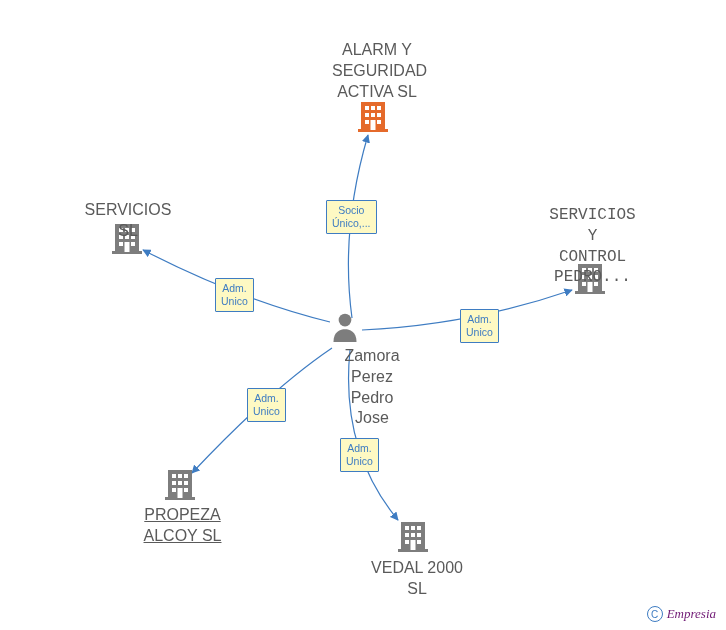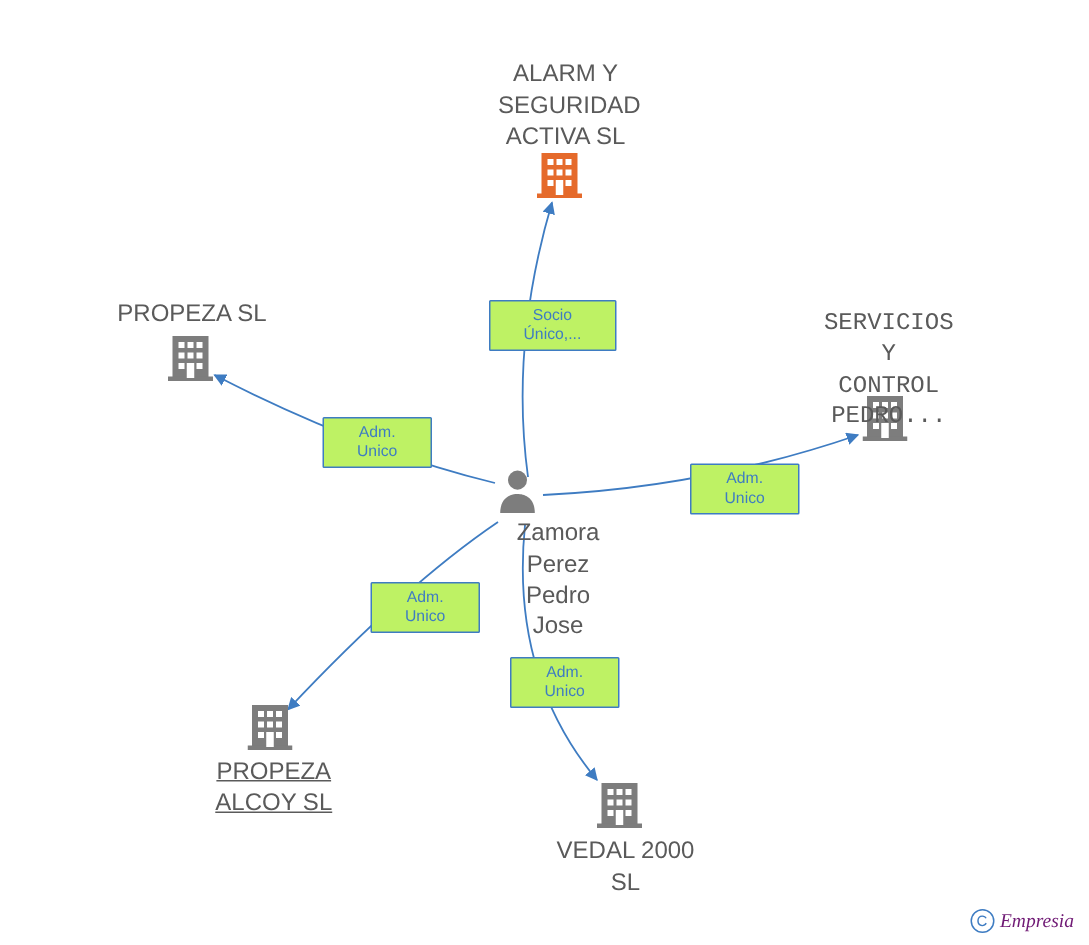--- a/index.html
+++ b/index.html
@@ -18,22 +18,22 @@
     color: #5a5a5a;
     text-align: center;
     line-height: 1.3;
     white-space: pre-line;
   }
   .edge-label {
     position: absolute;
     font-size: 10.5px;
     color: #3e7cc2;
     border: 1px solid #3e7cc2;
-    background: #bef264;
-    padding: 3px 22px;
+    background: #fef9c3;
+    padding: 3px 5px;
     text-align: center;
     line-height: 1.25;
     white-space: pre-line;
     border-radius: 1px;
   }
   .building {
     position: absolute;
     width: 30px;
     height: 32px;
   }
@@ -192,21 +192,21 @@
         <rect x="19" y="6" width="4" height="4"></rect>
       <rect x="7" y="13" width="4" height="4"></rect>
         <rect x="13" y="13" width="4" height="4"></rect>
         <rect x="19" y="13" width="4" height="4"></rect>
       <rect x="7" y="20" width="4" height="4"></rect>
         <rect x="19" y="20" width="4" height="4"></rect>
       <rect x="12.5" y="20" width="5" height="10"></rect>
     </g>
   </svg>
 </div>
-<div class="node-label" style="left:78px; top:200px; width:100px;">PROPEZA SL</div>
+<div class="node-label" style="left:78px; top:200px; width:100px;">SERVICIOS SL</div>
 
 <div class="edge-label" style="left:326px; top:200px;">Socio
 Único,...</div>
 <div class="edge-label" style="left:460px; top:309px;">Adm.
 Unico</div>
 <div class="edge-label" style="left:340px; top:438px;">Adm.
 Unico</div>
 <div class="edge-label" style="left:247px; top:388px;">Adm.
 Unico</div>
 <div class="edge-label" style="left:215px; top:278px;">Adm.

